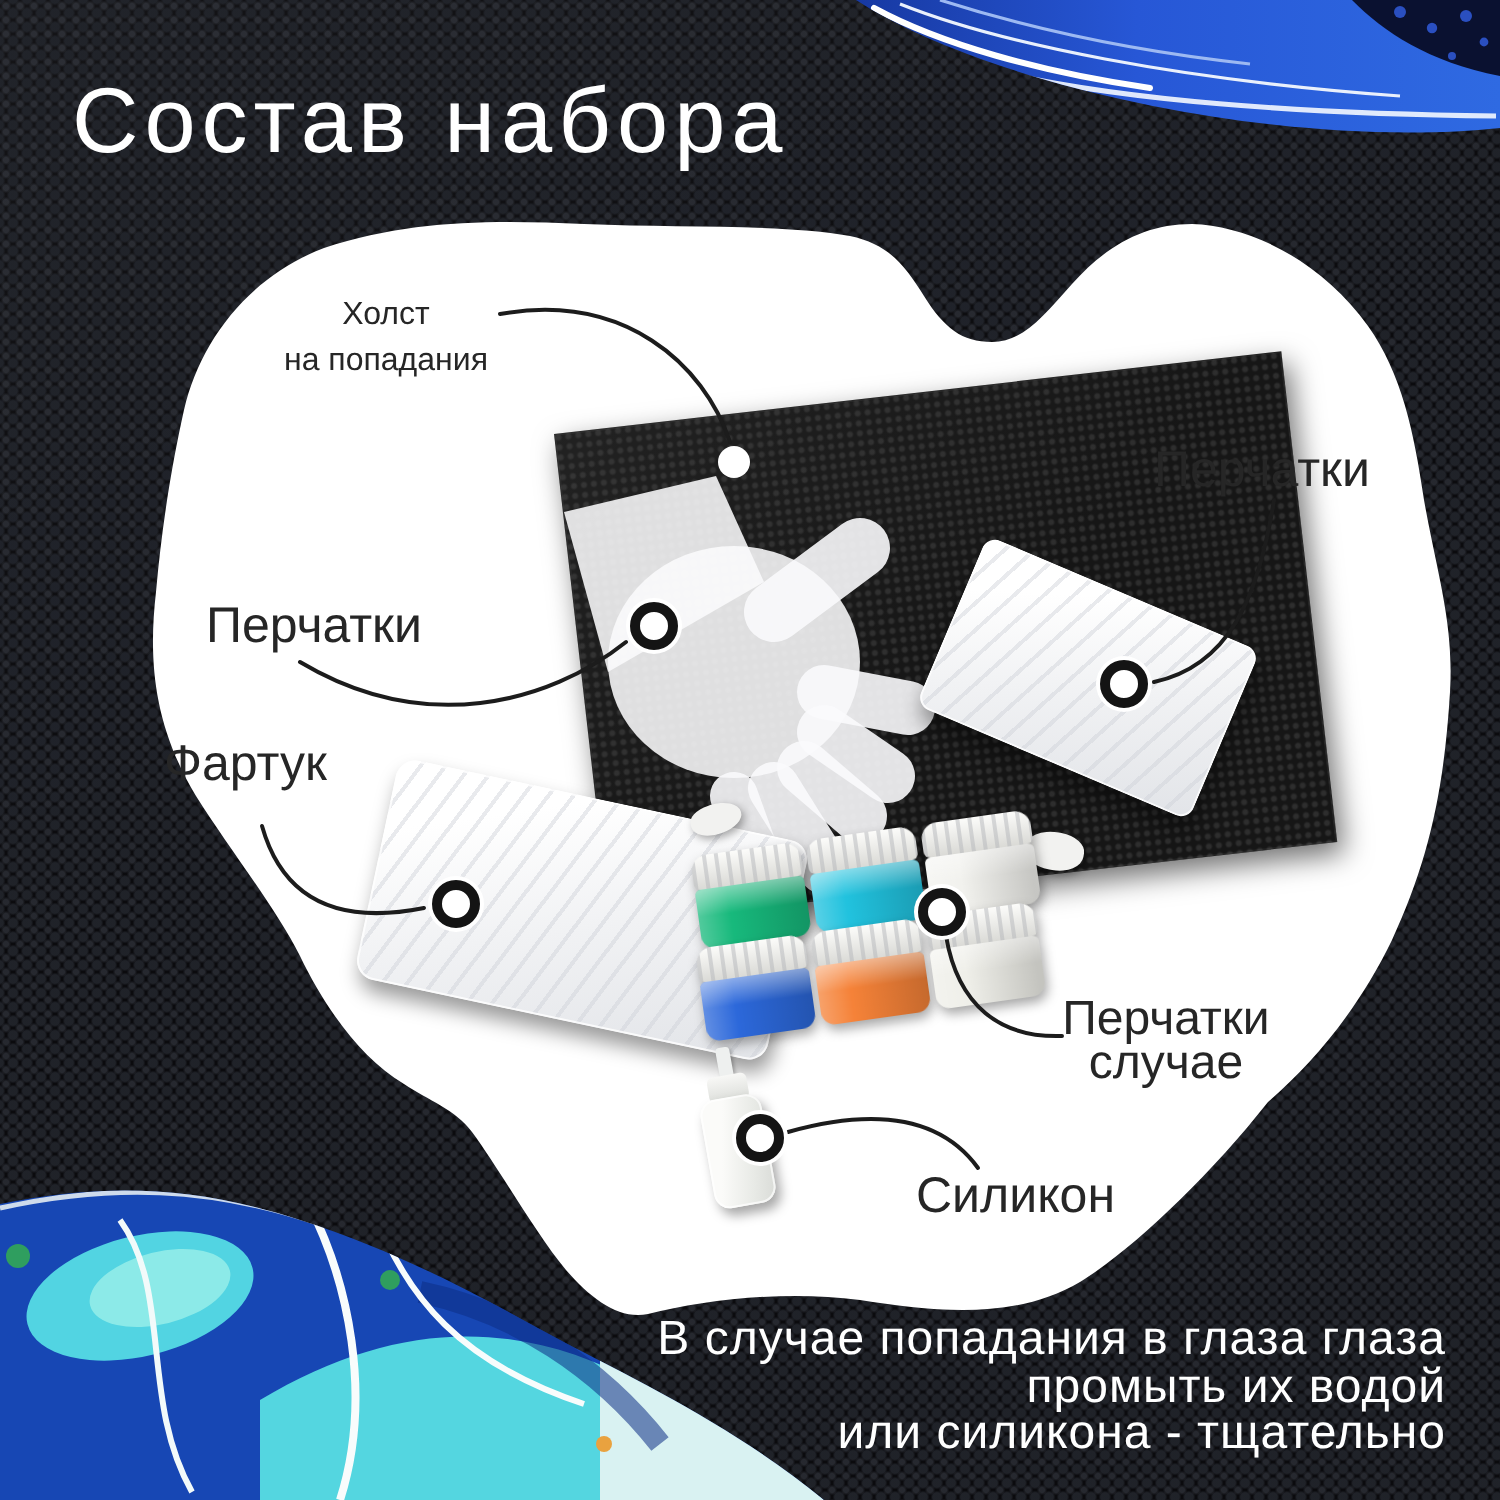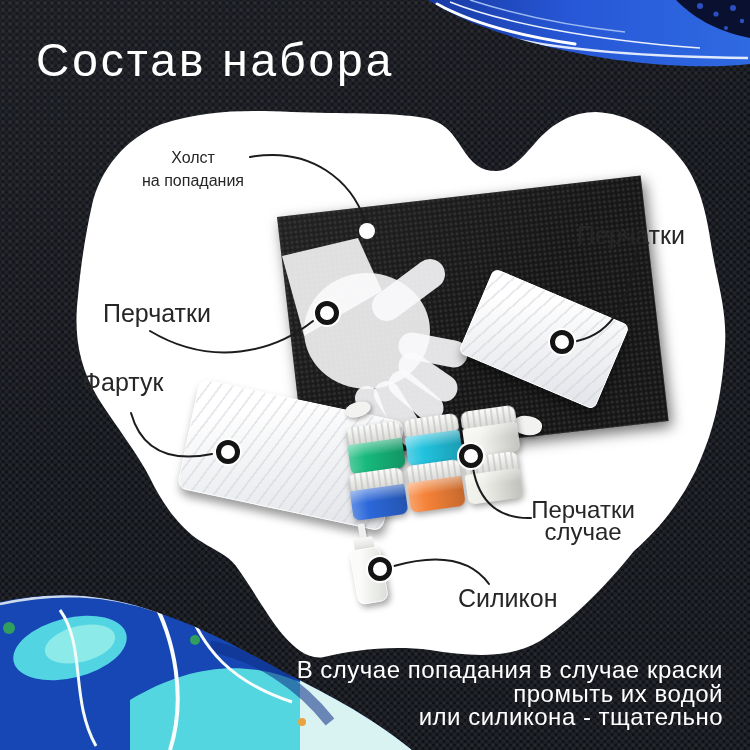--- a/index.html
+++ b/index.html
@@ -260,18 +260,18 @@
   <div class="label gloves-label">Перчатки</div>
   <div class="label tablecloth-label">Перчатки</div>
   <div class="label apron-label">Фартук</div>
   <div class="label center paints-label">
     <div>Перчатки</div>
     <div>случае</div>
   </div>
   <div class="label silicone-label">Силикон</div>
 
   <div class="footer">
-    <div>В случае попадания в случае краски</div>
+    <div>В случае попадания в глаза глаза</div>
     <div>промыть их водой</div>
     <div>или силикона - тщательно</div>
   </div>
 
 </div>
 
 </body></html>

